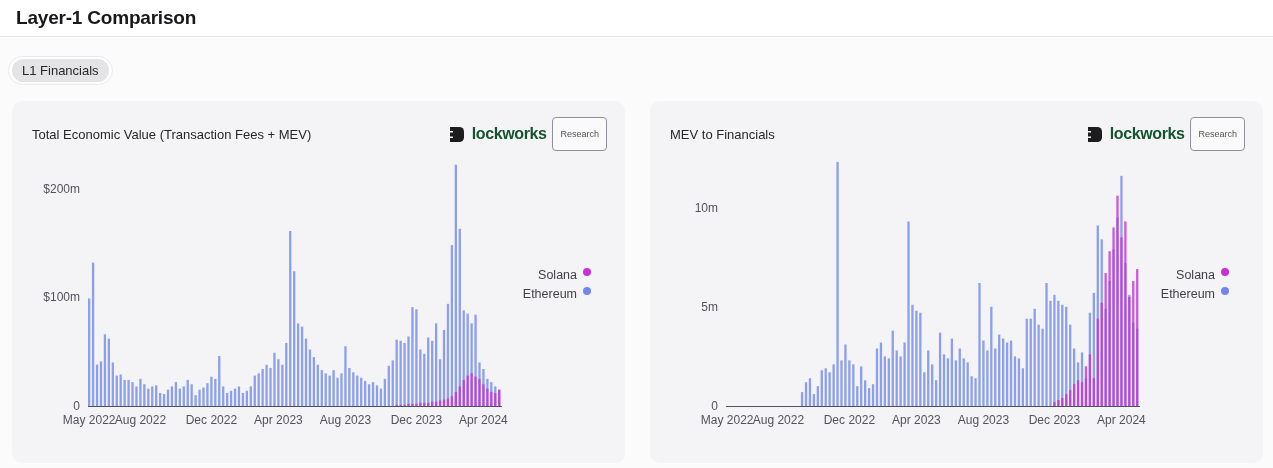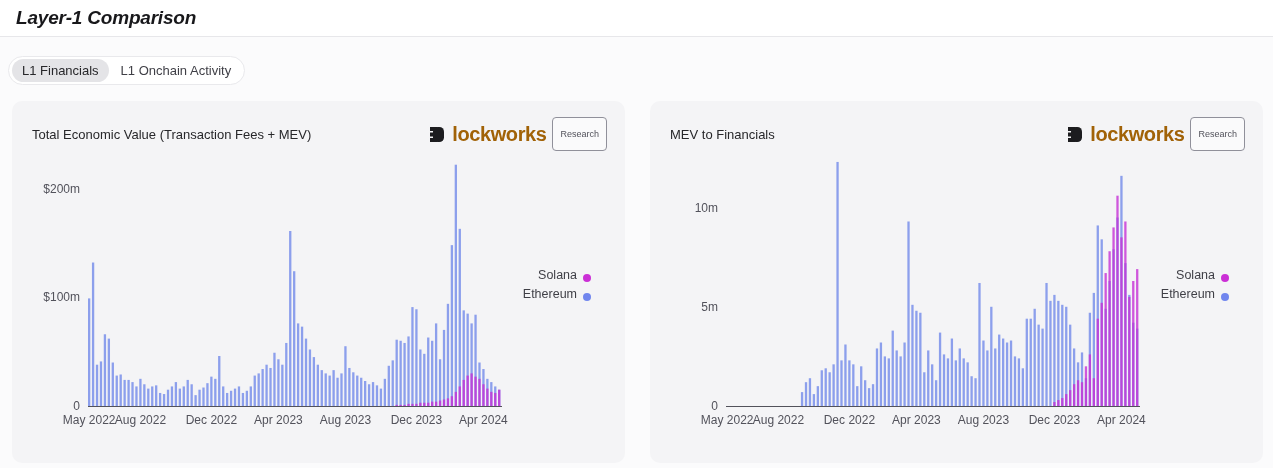--- a/index.html
+++ b/index.html
@@ -5,21 +5,21 @@
   * { box-sizing: border-box; }
   html,body { margin:0; padding:0; }
   body {
     width:1273px; height:468px; overflow:hidden;
     background:#fbfbfc;
     font-family:"Liberation Sans", sans-serif;
     color:#18181b;
   }
   .app-header {
     height:37px; background:#ffffff; border-bottom:1px solid #e7e7ea;
-    display:flex; align-items:center; padding-left:16px;font-style:italic;
+    display:flex; align-items:center; padding-left:16px;
   }
   .page-title { font-size:19px; font-weight:700; letter-spacing:-0.2px; color:#18181b; }
 
   .toolbar { display:flex; gap:6px; margin:19px 0 0 8px; }
   .pill-group {
     display:flex; align-items:center; gap:2px;
     background:#ffffff; border:1px solid #e9e9ec; border-radius:16px;
     padding:2px 3px; height:29px;
   }
   .pill {
@@ -33,45 +33,44 @@
     width:613px; height:362px; background:#f4f4f6; border-radius:10px;
     position:relative; flex:none;
   }
   .panel-head {
     display:flex; justify-content:space-between; align-items:center;
     padding:16px 18px 0 20px;
   }
   .chart-title { font-size:13px; color:#27272a; }
   .brand { display:flex; align-items:center; gap:6px; }
   .brand-mark { display:flex; align-items:center; }
-  .brand-text { font-size:20px; font-weight:700; color:#a16207; letter-spacing:-0.4px; margin-left:1px; }
+  .brand-text { font-size:16px; font-weight:700; color:#14532d; letter-spacing:-0.4px; margin-left:1px; }
   .brand-badge {
     font-size:9px; color:#52525b; border:1px solid #90909a; border-radius:4px;
     padding:11px 7px; background:rgba(255,255,255,0.55);
   }
   .chart-canvas { position:absolute; left:12px; top:40px; width:520px; height:300px; }
   .legend {
     position:absolute; right:34px; top:167px;
     display:flex; flex-direction:column; gap:5px; align-items:flex-end;
   }
-  .legend-row { display:flex; align-items:flex-end; gap:6px; font-size:12.5px; color:#3f3f46; }
+  .legend-row { display:flex; align-items:flex-start; gap:6px; font-size:12.5px; color:#3f3f46; }
   .legend-dot { width:8px; height:8px; border-radius:50%; flex:none; }
   svg text.ax { font-family:"Liberation Sans", sans-serif; font-size:12px; fill:#52525b; }
 </style>
 </head>
 <body>
 
 <header class="app-header">
   <div class="page-title">Layer-1 Comparison</div>
 </header>
 
 <div class="toolbar">
   <div class="pill-group">
     <div class="pill selected">L1 Financials</div>
-    <div class="pill">L1 Onchain Activity</div>
   </div>
 </div>
 
 <div class="panels">
 
   <section class="panel">
     <div class="panel-head">
       <div class="chart-title">Total Economic Value (Transaction Fees + MEV)</div>
       <div class="brand">
         <span class="brand-mark">

